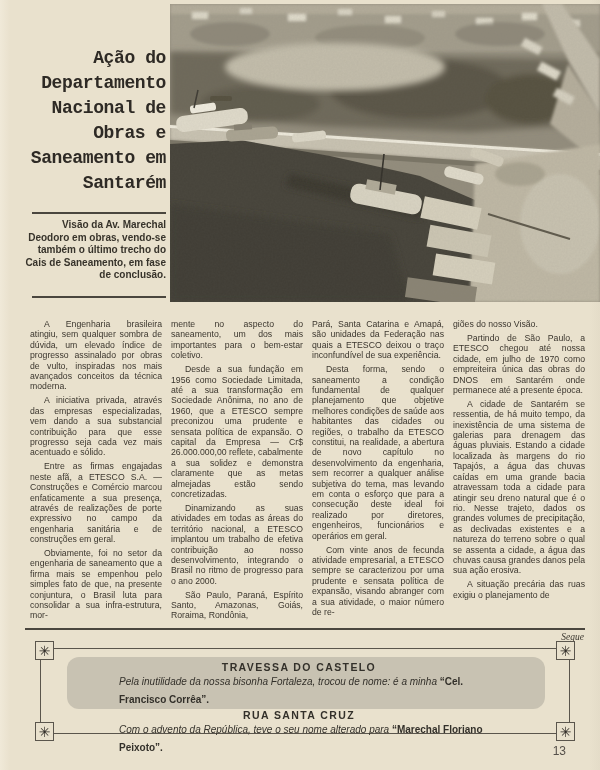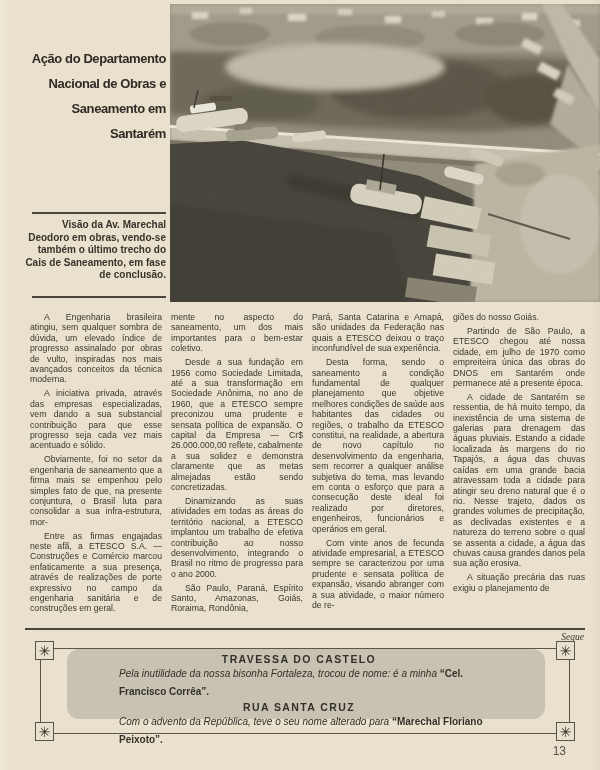--- a/index.html
+++ b/index.html
@@ -3,47 +3,47 @@
 <meta charset="utf-8">
 <style>
   html,body{margin:0;padding:0;}
   body{width:600px;height:770px;background:#b5ad9a;font-family:"Liberation Sans",sans-serif;}
   .page{position:relative;width:600px;height:770px;background:#e9e1cd;overflow:hidden;
         background:linear-gradient(90deg,#f0e9d8 0px,#e9e1cd 10px 590px,#e4dcc8 600px);}
   
   .photo{position:absolute;left:170px;top:4px;width:430px;height:298px;display:block;}
   
   .title{position:absolute;left:30px;top:46px;width:136px;text-align:right;
-         font-weight:bold;font-size:13px;line-height:25px;letter-spacing:-0.4px;
-         color:#2e2a25;}
+         font-weight:bold;font-size:18px;line-height:25px;letter-spacing:-0.4px;
+         color:#2e2a25;font-family:Liberation Mono, monospace;}
   .rule{position:absolute;height:2px;background:#4a463e;}
   .rule-a{left:32px;top:212px;width:134px;}
   .rule-b{left:32px;top:296px;width:134px;}
   .caption{position:absolute;left:22px;top:219px;width:144px;text-align:right;
            font-weight:bold;font-size:10px;line-height:12.6px;color:#37332b;}
   
-  .article{position:absolute;left:30px;top:312px;width:556px;display:flex;gap:9px;}
+  .article{position:absolute;left:30px;top:319px;width:556px;display:flex;gap:9px;}
   .col{width:132px;font-size:8.7px;line-height:10.4px;color:#3b362e;text-align:justify;}
   .col p{margin:0;text-indent:14px;}
   .col p + p{margin-top:3.5px;}
   .col p.cont{text-indent:0;}
   .rule-c{left:25px;top:628px;width:560px;height:2px;}
   .segue{position:absolute;right:16px;top:632px;font-family:"Liberation Serif",serif;
          font-style:italic;font-size:9.5px;color:#3a362e;}
   
   .obox{position:absolute;left:40px;top:648px;width:528px;height:84px;
         border:1.5px solid #5a554c;}
   .corner{position:absolute;width:17px;height:17px;background:#e9e1cd;border:1px solid #5a554c;
           display:flex;align-items:center;justify-content:center;
           font-size:14px;line-height:14px;color:#2e2a25;}
   .corner.tl{left:-6px;top:-8px;}
   .corner.tr{right:-6px;top:-8px;}
   .corner.bl{left:-6px;bottom:-8px;}
   .corner.br{right:-6px;bottom:-8px;}
-  .graybox{position:absolute;left:26px;top:0;width:478px;height:70px;background:#c8c2b2;
+  .graybox{position:absolute;left:26px;top:8px;width:478px;height:52px;background:#c8c2b2;
            border-radius:12px;padding:4px 32px 4px 18px;box-sizing:border-box;color:#33302a;}
   .gb-head{text-align:center;font-weight:bold;font-size:10.5px;letter-spacing:1.4px;line-height:12px;}
   .gb-text{font-size:10px;line-height:18px;padding:0 6px 0 34px;}
   .gb-text .it{font-style:italic;}
   .gb-text .bd{font-weight:bold;}
   .pagenum{position:absolute;right:34px;top:744px;font-size:12px;color:#55504a;}
 </style>
 </head>
 <body>
 
@@ -147,36 +147,36 @@
   <div class="title">Ação do Departamento Nacional de Obras e Saneamento em Santarém</div>
 
   <div class="rule rule-a"></div>
   <div class="caption">Visão da Av. Marechal Deodoro em obras, vendo-se também o último trecho do Cais de Saneamento, em fase de conclusão.</div>
   <div class="rule rule-b"></div>
 
   <div class="article">
     <div class="col">
       <p>A Engenharia brasileira atingiu, sem qualquer sombra de dúvida, um elevado índice de progresso assinalado por obras de vulto, inspiradas nos mais avançados conceitos da técnica moderna.</p>
       <p>A iniciativa privada, através das empresas especializadas, vem dando a sua substancial contribuição para que esse progresso seja cada vez mais acentuado e sólido.</p>
+      <p>Entre as firmas engajadas neste afã, a ETESCO S.A. — Construções e Comércio marcou enfaticamente a sua presença, através de realizações de porte expressivo no campo da engenharia sanitária e de construções em geral.</p>
       <p>Obviamente, foi no setor da engenharia de saneamento que a firma mais se empenhou pelo simples fato de que, na presente conjuntura, o Brasil luta para consolidar a sua infra-estrutura, mor-</p>
-      <p>Entre as firmas engajadas neste afã, a ETESCO S.A. — Construções e Comércio marcou enfaticamente a sua presença, através de realizações de porte expressivo no campo da engenharia sanitária e de construções em geral.</p>
     </div>
     <div class="col">
       <p class="cont">mente no aspecto do saneamento, um dos mais importantes para o bem-estar coletivo.</p>
       <p>Desde a sua fundação em 1956 como Sociedade Limitada, até a sua transformação em Sociedade Anônima, no ano de 1960, que a ETESCO sempre preconizou uma prudente e sensata política de expansão. O capital da Empresa — Cr$ 26.000.000,00 reflete, cabalmente a sua solidez e demonstra claramente que as metas almejadas estão sendo concretizadas.</p>
       <p>Dinamizando as suas atividades em todas as áreas do território nacional, a ETESCO implantou um trabalho de efetiva contribuição ao nosso desenvolvimento, integrando o Brasil no ritmo de progresso para o ano 2000.</p>
       <p>São Paulo, Paraná, Espírito Santo, Amazonas, Goiás, Roraima, Rondônia,</p>
     </div>
     <div class="col">
       <p class="cont">Pará, Santa Catarina e Amapá, são unidades da Federação nas quais a ETESCO deixou o traço inconfundível de sua experiência.</p>
       <p>Desta forma, sendo o saneamento a condição fundamental de qualquer planejamento que objetive melhores condições de saúde aos habitantes das cidades ou regiões, o trabalho da ETESCO constitui, na realidade, a abertura de novo capítulo no desenvolvimento da engenharia, sem recorrer a qualquer análise subjetiva do tema, mas levando em conta o esforço que para a consecução deste ideal foi realizado por diretores, engenheiros, funcionários e operários em geral.</p>
       <p>Com vinte anos de fecunda atividade empresarial, a ETESCO sempre se caracterizou por uma prudente e sensata política de expansão, visando abranger com a sua atividade, o maior número de re-</p>
     </div>
     <div class="col">
-      <p class="cont">giões do nosso Goiás.</p>
+      <p class="cont">giões do nosso Visão.</p>
       <p>Partindo de São Paulo, a ETESCO chegou até nossa cidade, em julho de 1970 como empreiteira única das obras do DNOS em Santarém onde permanece até a presente época.</p>
       <p>A cidade de Santarém se ressentia, de há muito tempo, da inexistência de uma sistema de galerias para drenagem das águas pluviais. Estando a cidade localizada às margens do rio Tapajós, a água das chuvas caídas em uma grande bacia atravessam toda a cidade para atingir seu dreno natural que é o rio. Nesse trajeto, dados os grandes volumes de precipitação, as declivadas existentes e a natureza do terreno sobre o qual se assenta a cidade, a água das chuvas causa grandes danos pela sua ação erosiva.</p>
       <p>A situação precária das ruas exigiu o planejamento de</p>
     </div>
   </div>
 
   <div class="rule rule-c"></div>
   <div class="segue">Segue</div>
 
   <div class="obox">

